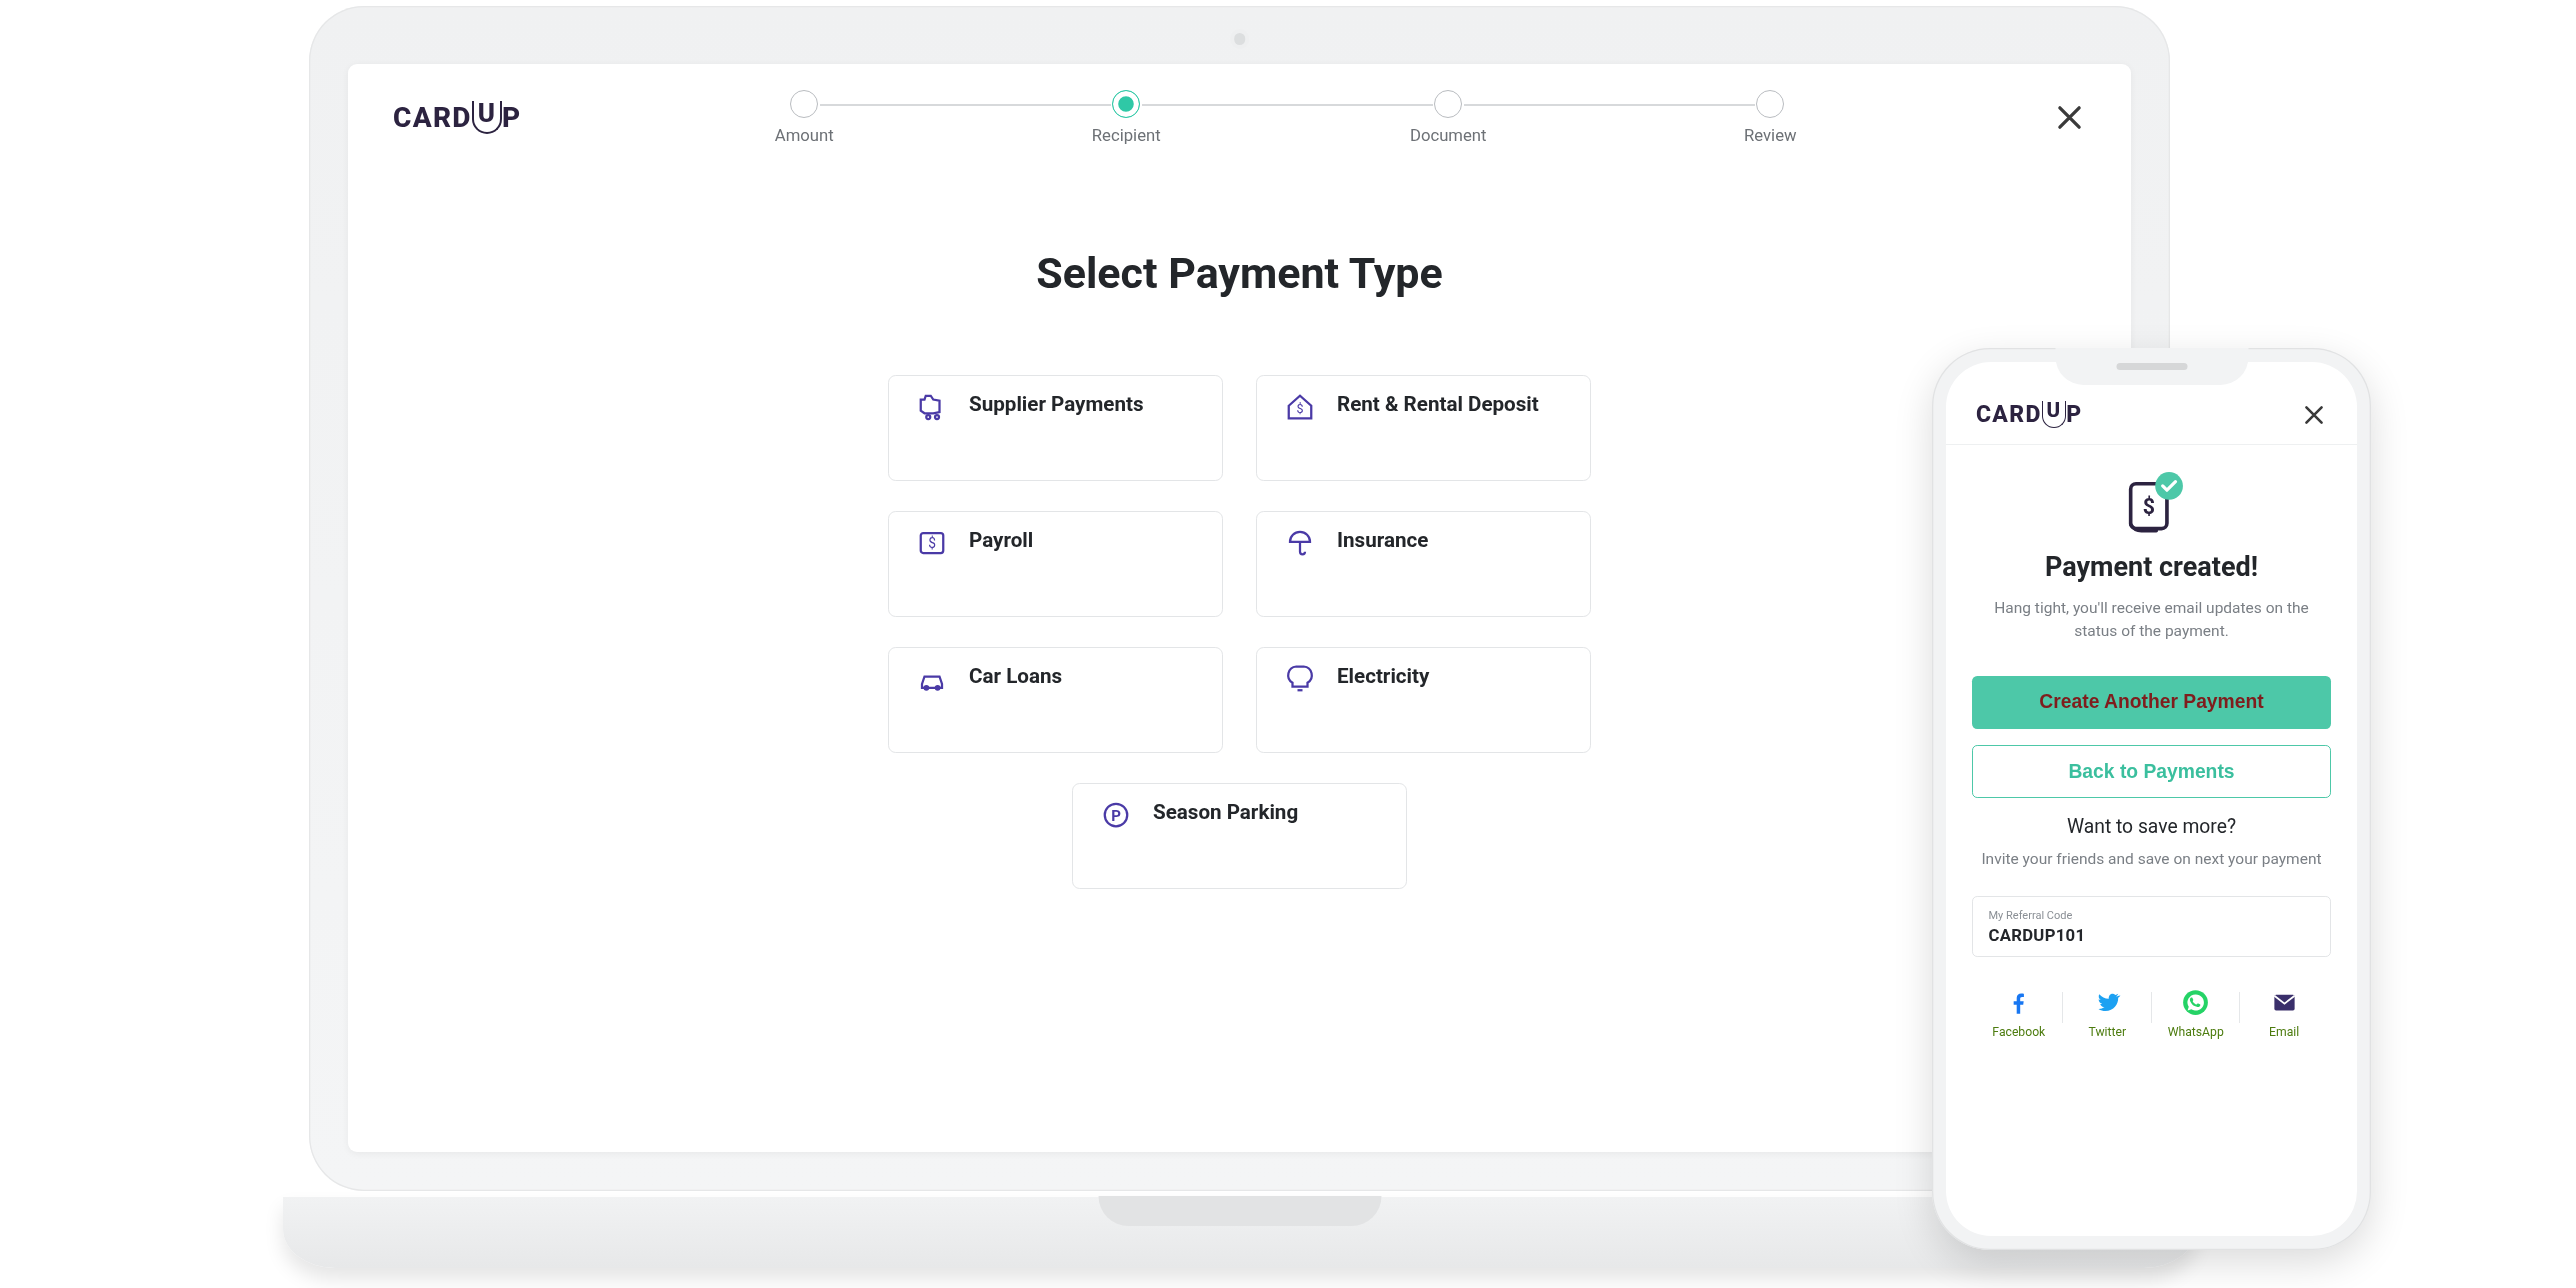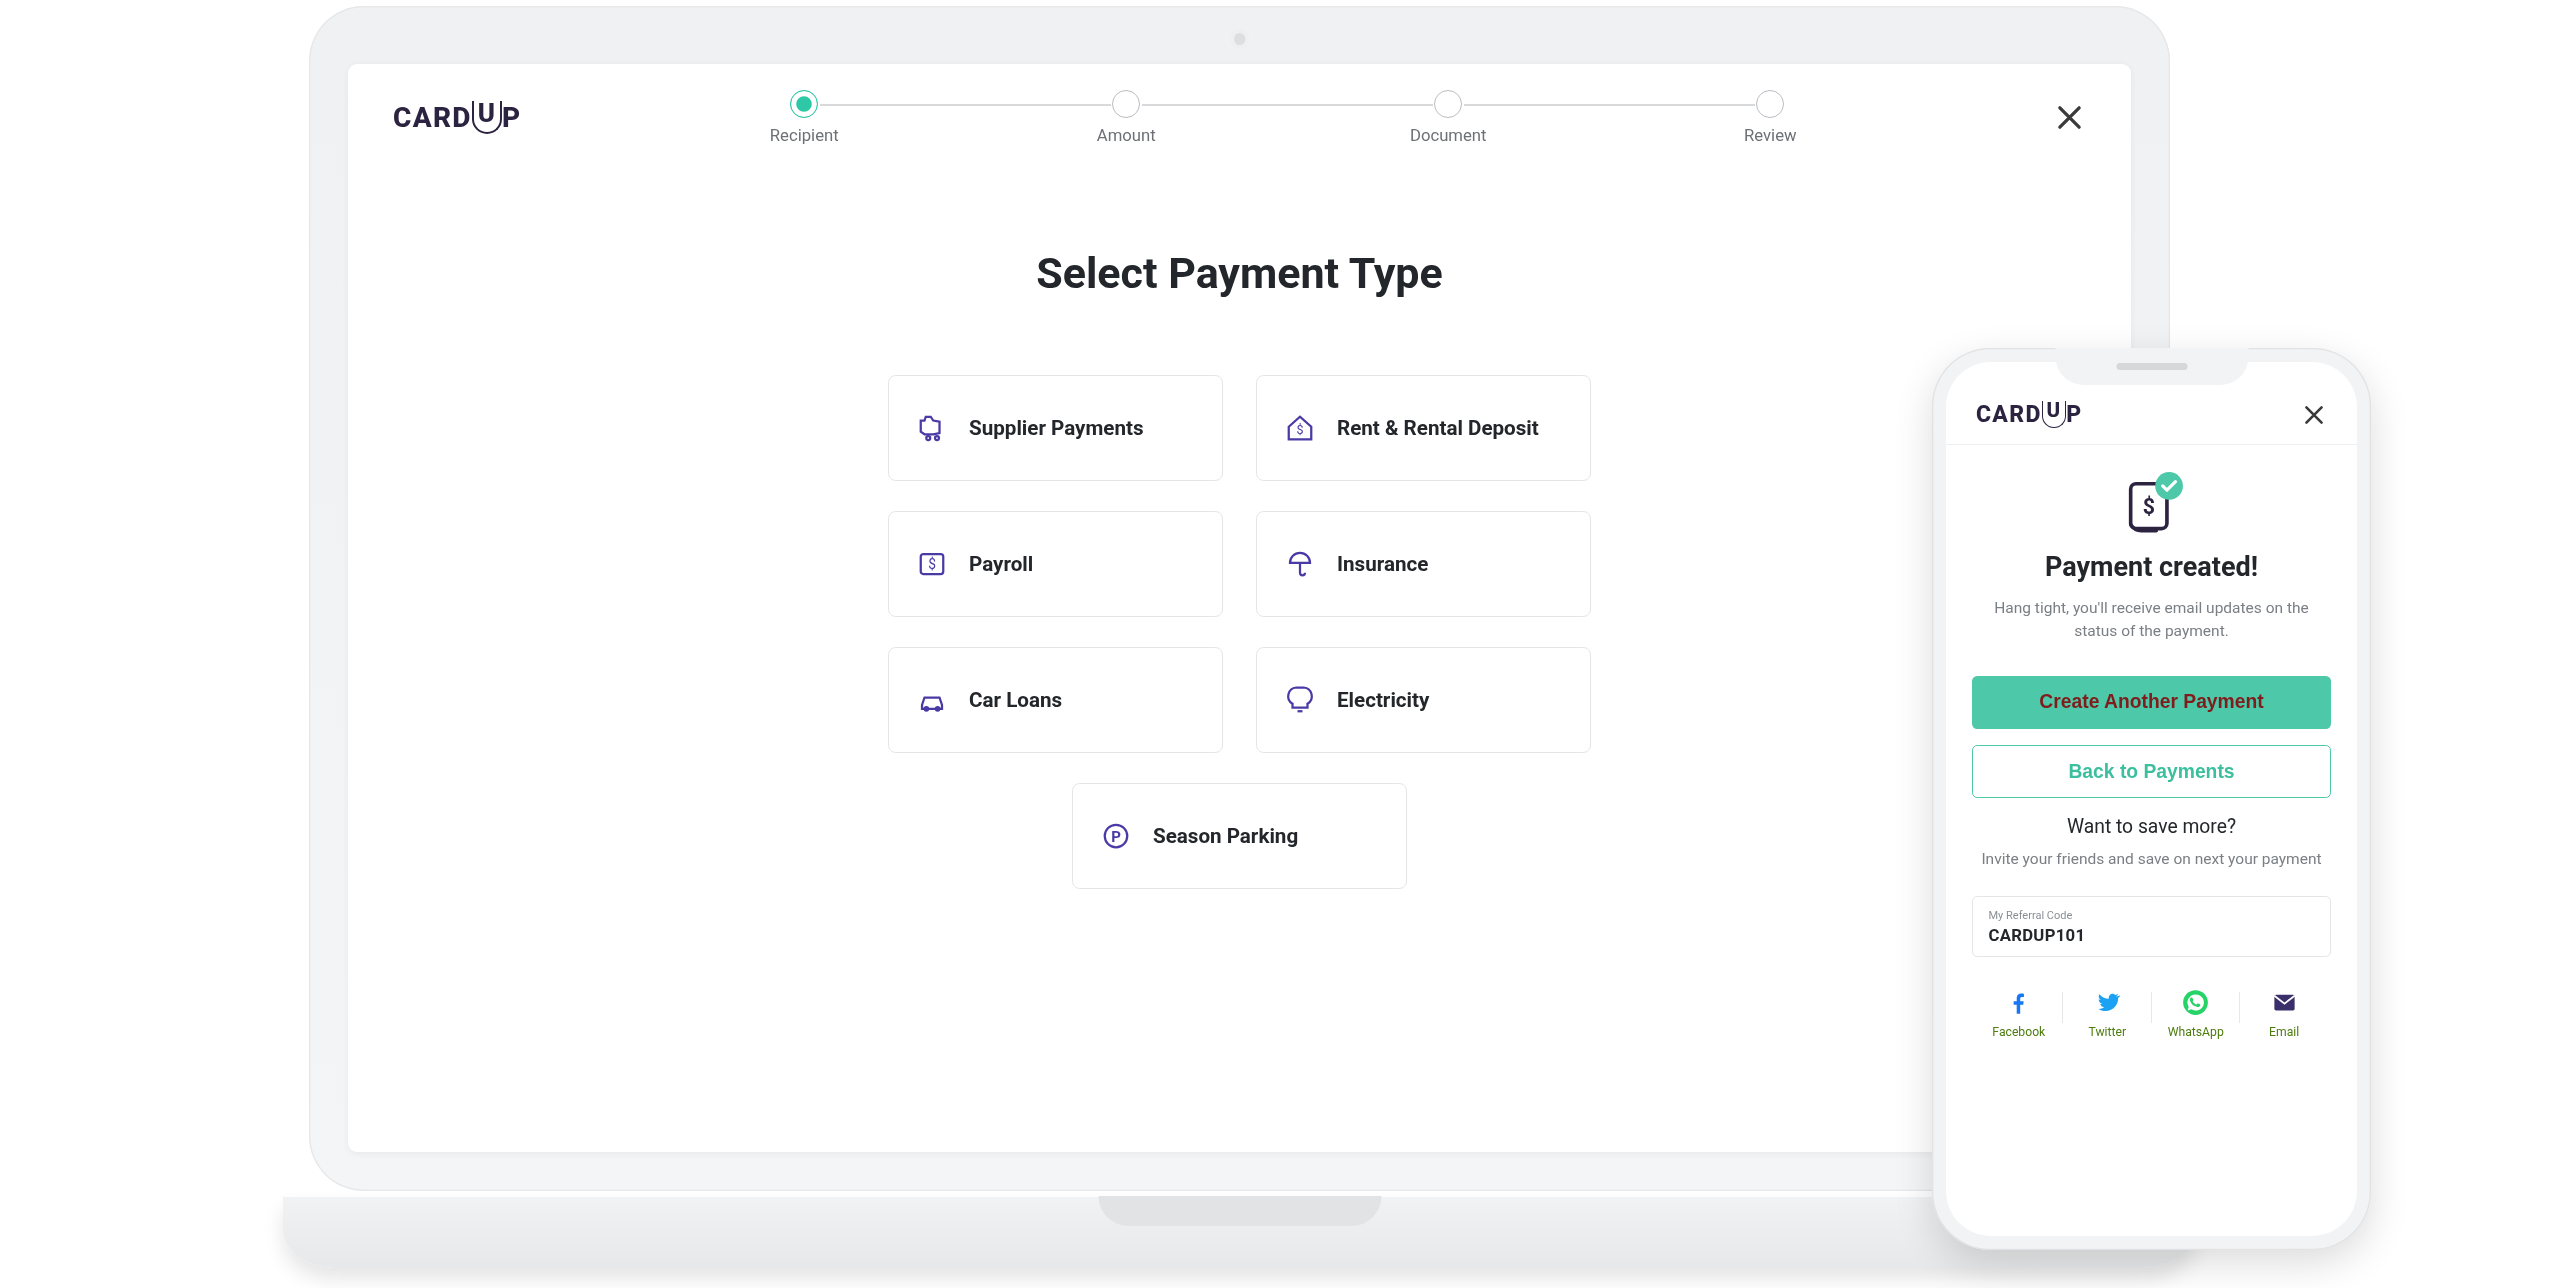--- a/index.html
+++ b/index.html
@@ -160,21 +160,21 @@
     display: grid;
     grid-template-columns: repeat(2, 335px);
     gap: 30px 33px;
     justify-content: center;
   }
   .pt-card {
     height: 106px;
     border: 1.3px solid #e3e5e7;
     border-radius: 7.7px;
     display: flex;
-    align-items: center;
+    align-items: flex-start;
     padding: 16px 28px;
     background: #fff;
     text-align: left;
     cursor: pointer;
   }
   .pt-icon {
     width: 30px; height: 30px;
     margin-right: 22px;
     flex-shrink: 0;
     color: #4a3aa6;
@@ -331,27 +331,27 @@
       <div class="lp-header">
         <div class="logo">
           <span>CARD</span>
             <span class="up">
               <span class="u-outer"><span class="u-inner">U</span></span>
               <span>P</span>
             </span>
         </div>
 
         <div class="stepper">
+          <div class="step">
+            <div class="step-dot"></div>
+            <div class="step-label">Amount</div>
+          </div>
           <div class="step active">
             <div class="step-dot"></div>
             <div class="step-label">Recipient</div>
-          </div>
-          <div class="step">
-            <div class="step-dot"></div>
-            <div class="step-label">Amount</div>
           </div>
           <div class="step">
             <div class="step-dot"></div>
             <div class="step-label">Document</div>
           </div>
           <div class="step">
             <div class="step-dot"></div>
             <div class="step-label">Review</div>
           </div>
         </div>

